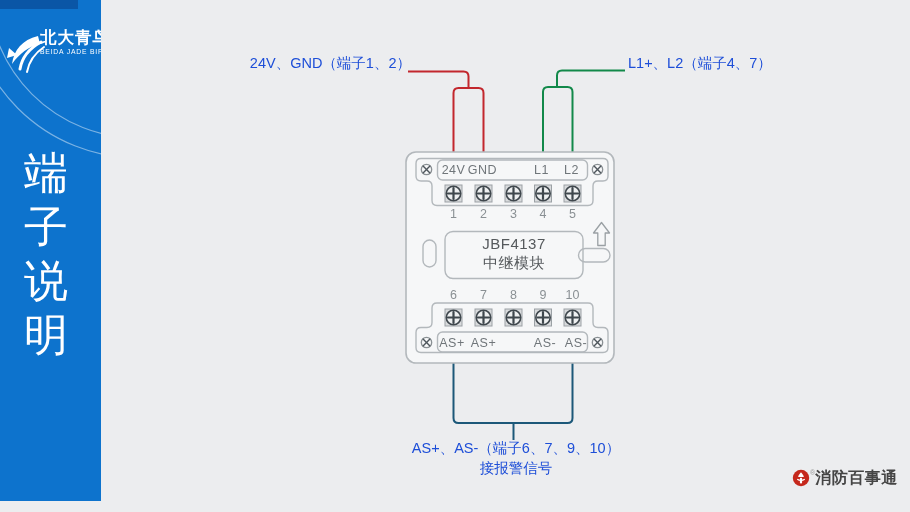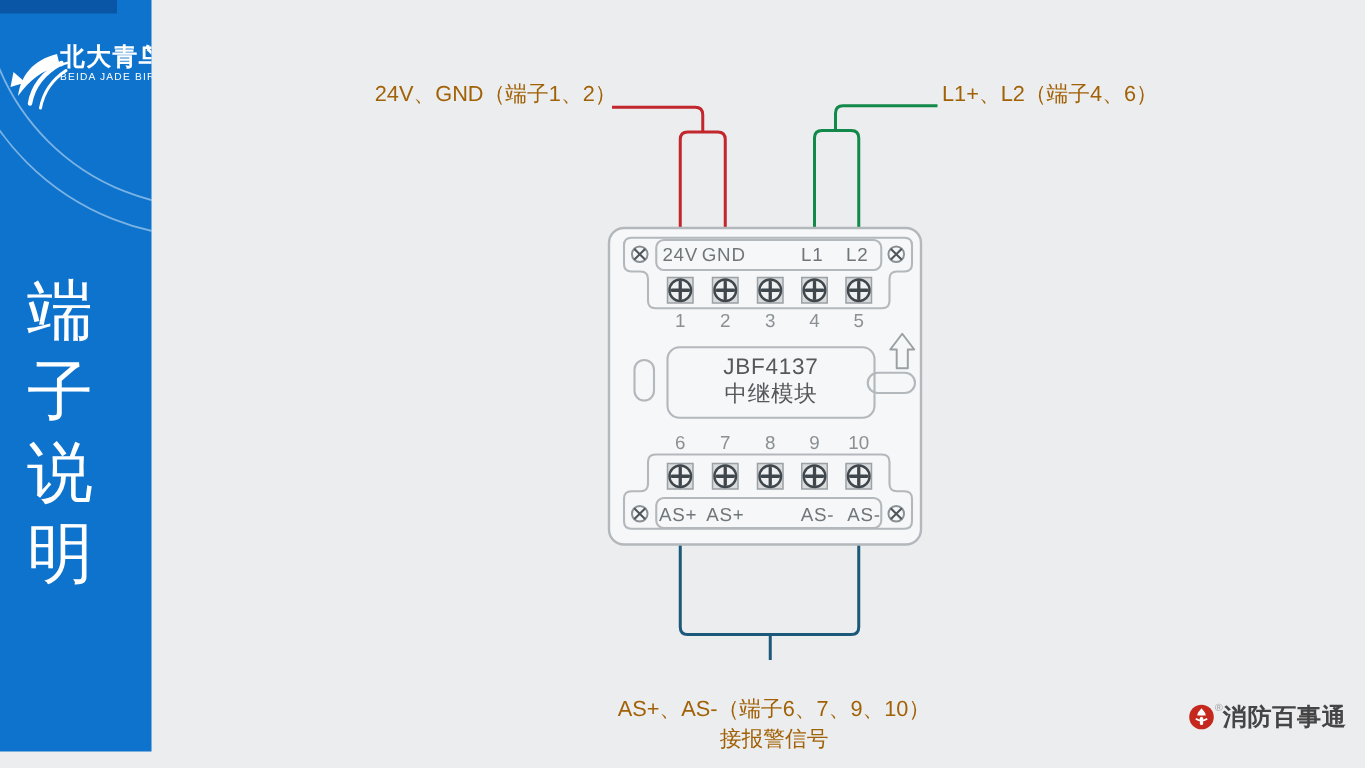--- a/index.html
+++ b/index.html
@@ -24,28 +24,28 @@
     position:absolute; left:40px; top:13px; color:#fff; font-size:16.5px;
     font-weight:bold; letter-spacing:1px; white-space:nowrap;
   }
   .brand-en {
     position:absolute; left:40px; top:34px; color:#fff; font-size:6.8px;
     letter-spacing:0.8px; white-space:nowrap;
   }
   .vertical-title {
     position:absolute; left:18px; top:146px; width:50px;
     color:#fff; font-size:44px; line-height:54px; font-weight:500;
-    word-break:break-all; text-align:left;margin-top:35px;
-  }
-
-  
-  .wire-label { position:absolute; color:#a16207; font-size:14.5px; line-height:19.5px; }
+    word-break:break-all; text-align:right;
+  }
+
+  
+  .wire-label { position:absolute; color:#1d4ed8; font-size:14.5px; line-height:19.5px; }
   .label-power { left:233px; top:54px; width:178px; text-align:right; }
   .label-loop  { left:628px; top:54px; width:190px; text-align:left; }
-  .label-alarm { left:366px; top:464px; width:300px; text-align:center; }
+  .label-alarm { left:366px; top:439px; width:300px; text-align:center; }
 
   
   .diagram-svg { position:absolute; left:0; top:0; }
   .mod-stroke { stroke:#b3b8bc; fill:none; stroke-width:1.4; }
   .mod-fill { fill:#f6f7f8; }
   .strip-text { font-size:12.5px; fill:#70767a; letter-spacing:0.5px; }
   .num-text { font-size:12.5px; fill:#8a9094; }
   .module-name { font-size:15px; fill:#55595c; letter-spacing:0.5px; }
   .screw-pad { fill:#d9dbdd; stroke:#9ba1a5; stroke-width:1; }
   .screw-head { fill:#eef0f1; stroke:#3f474d; stroke-width:1.6; }
@@ -85,21 +85,21 @@
       <div class="brand-en">BEIDA JADE BIRD</div>
     </div>
 
     <div class="vertical-title">端子说明</div>
   </div>
 
   <div class="wire-label label-power">
     <div>24V、GND（端子1、2）</div>
   </div>
   <div class="wire-label label-loop">
-    <div>L1+、L2（端子4、6）</div>
+    <div>L1+、L2（端子4、7）</div>
   </div>
   <div class="wire-label label-alarm">
     <div>AS+、AS-（端子6、7、9、10）</div>
     <div>接报警信号</div>
   </div>
 
   <svg class="diagram-svg" width="910" height="512" viewBox="0 0 910 512">
 
     <g>
       <path class="wire" d="M408,71.5 L463.5,71.5 Q468.5,71.5 468.5,76.5 L468.5,88" stroke="#c2272d"></path>

